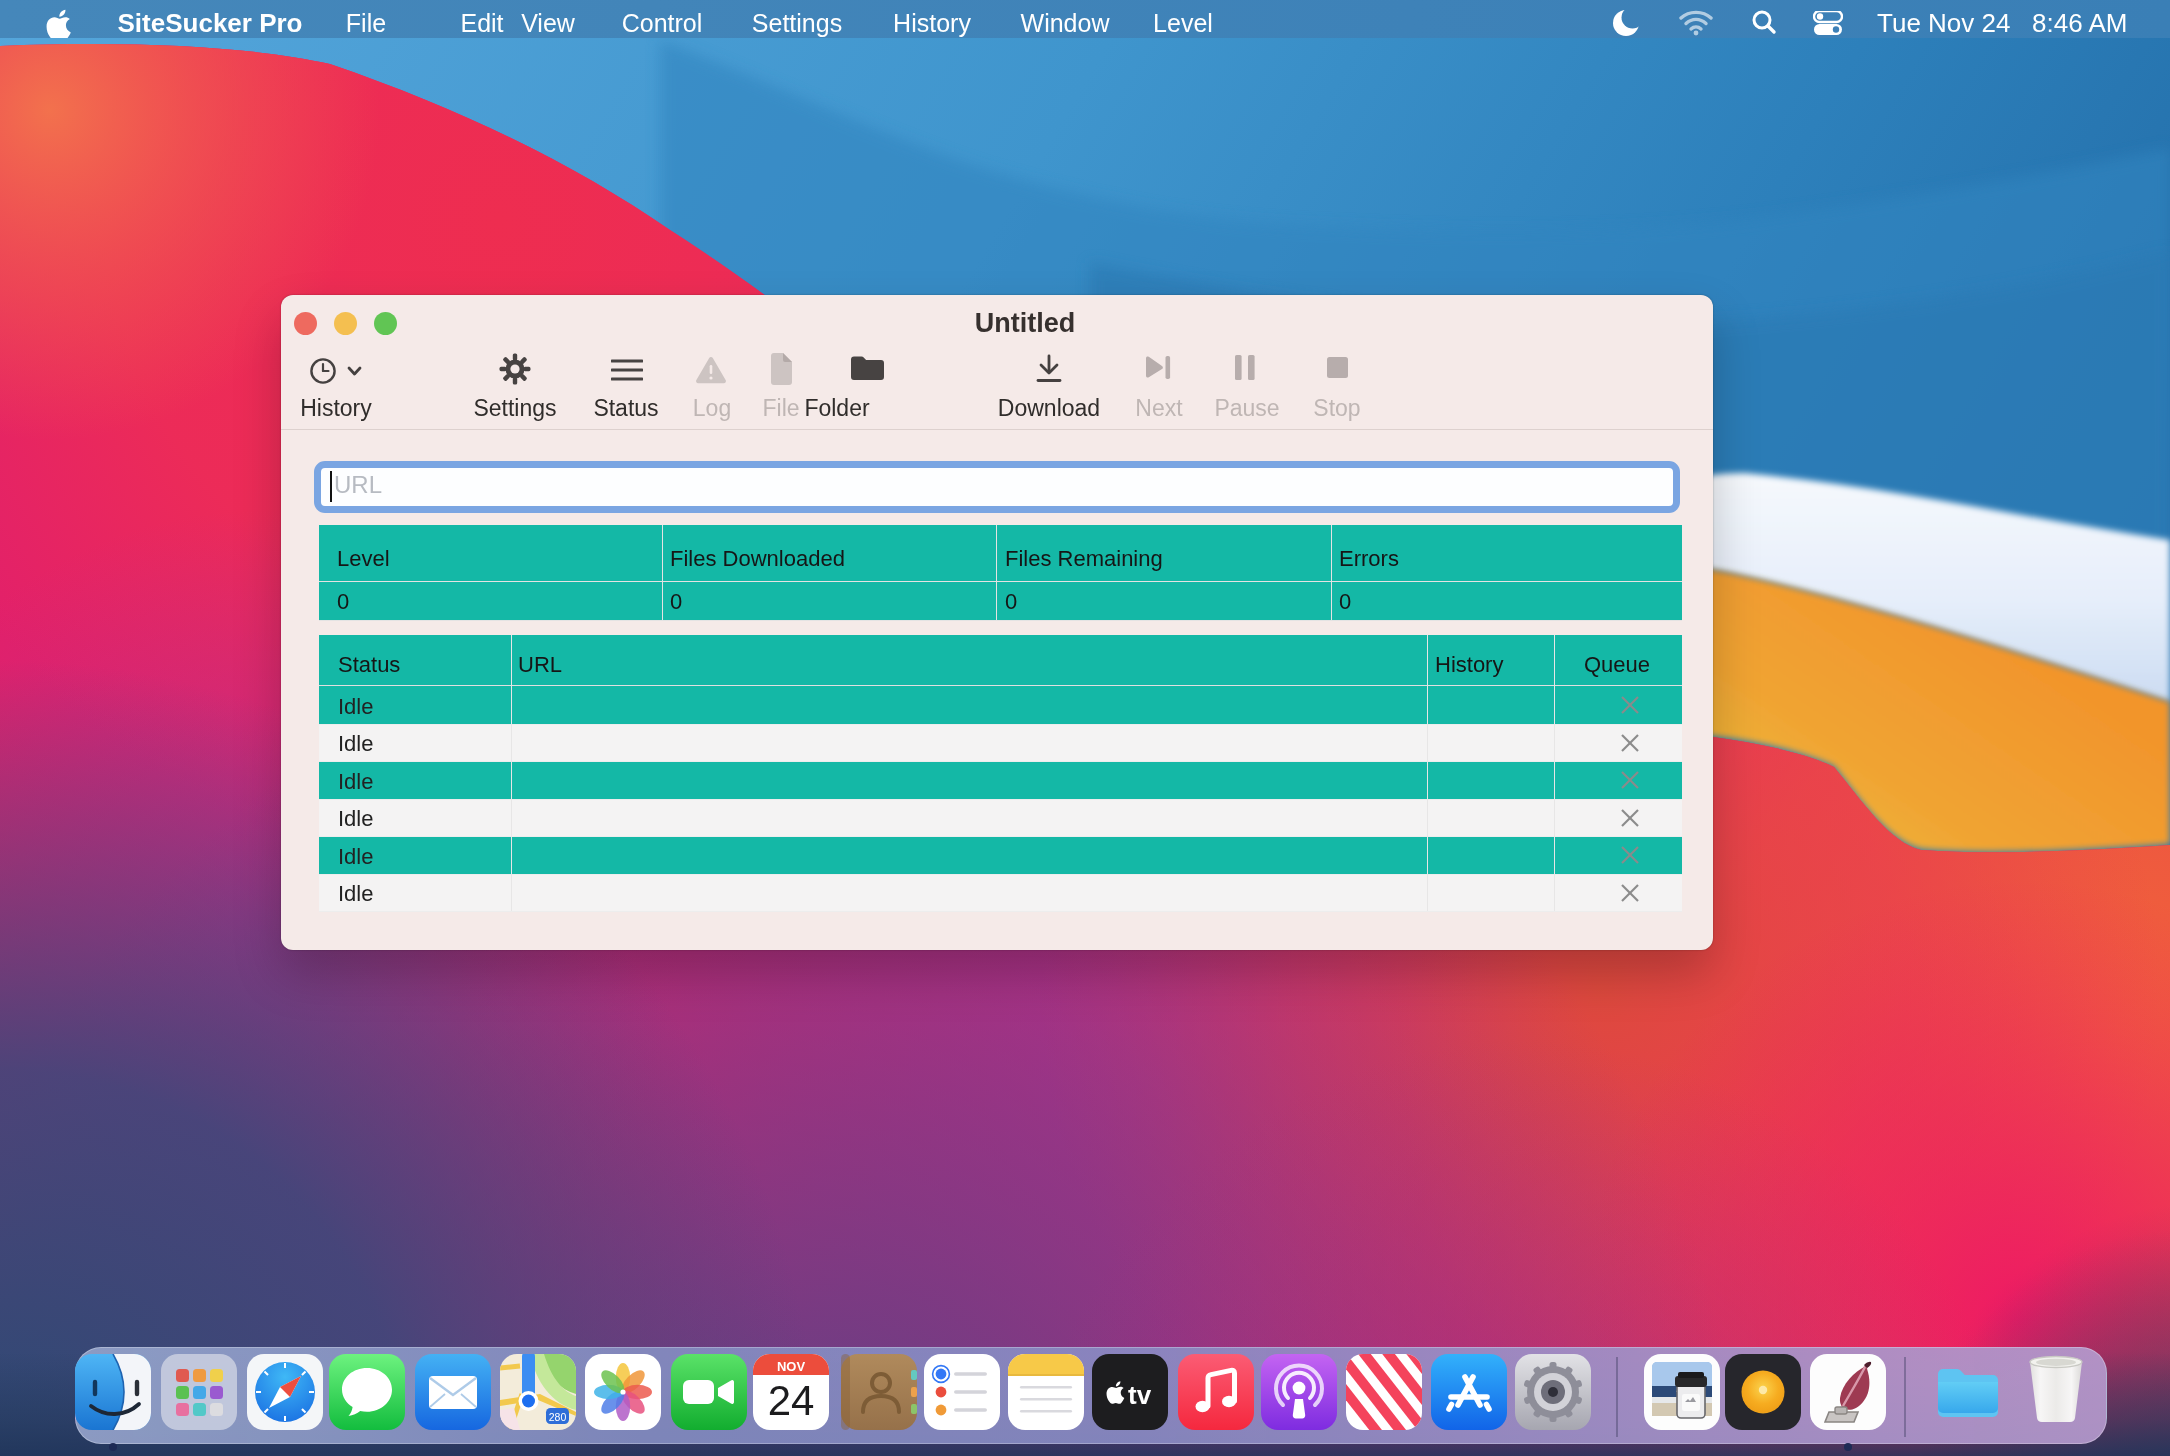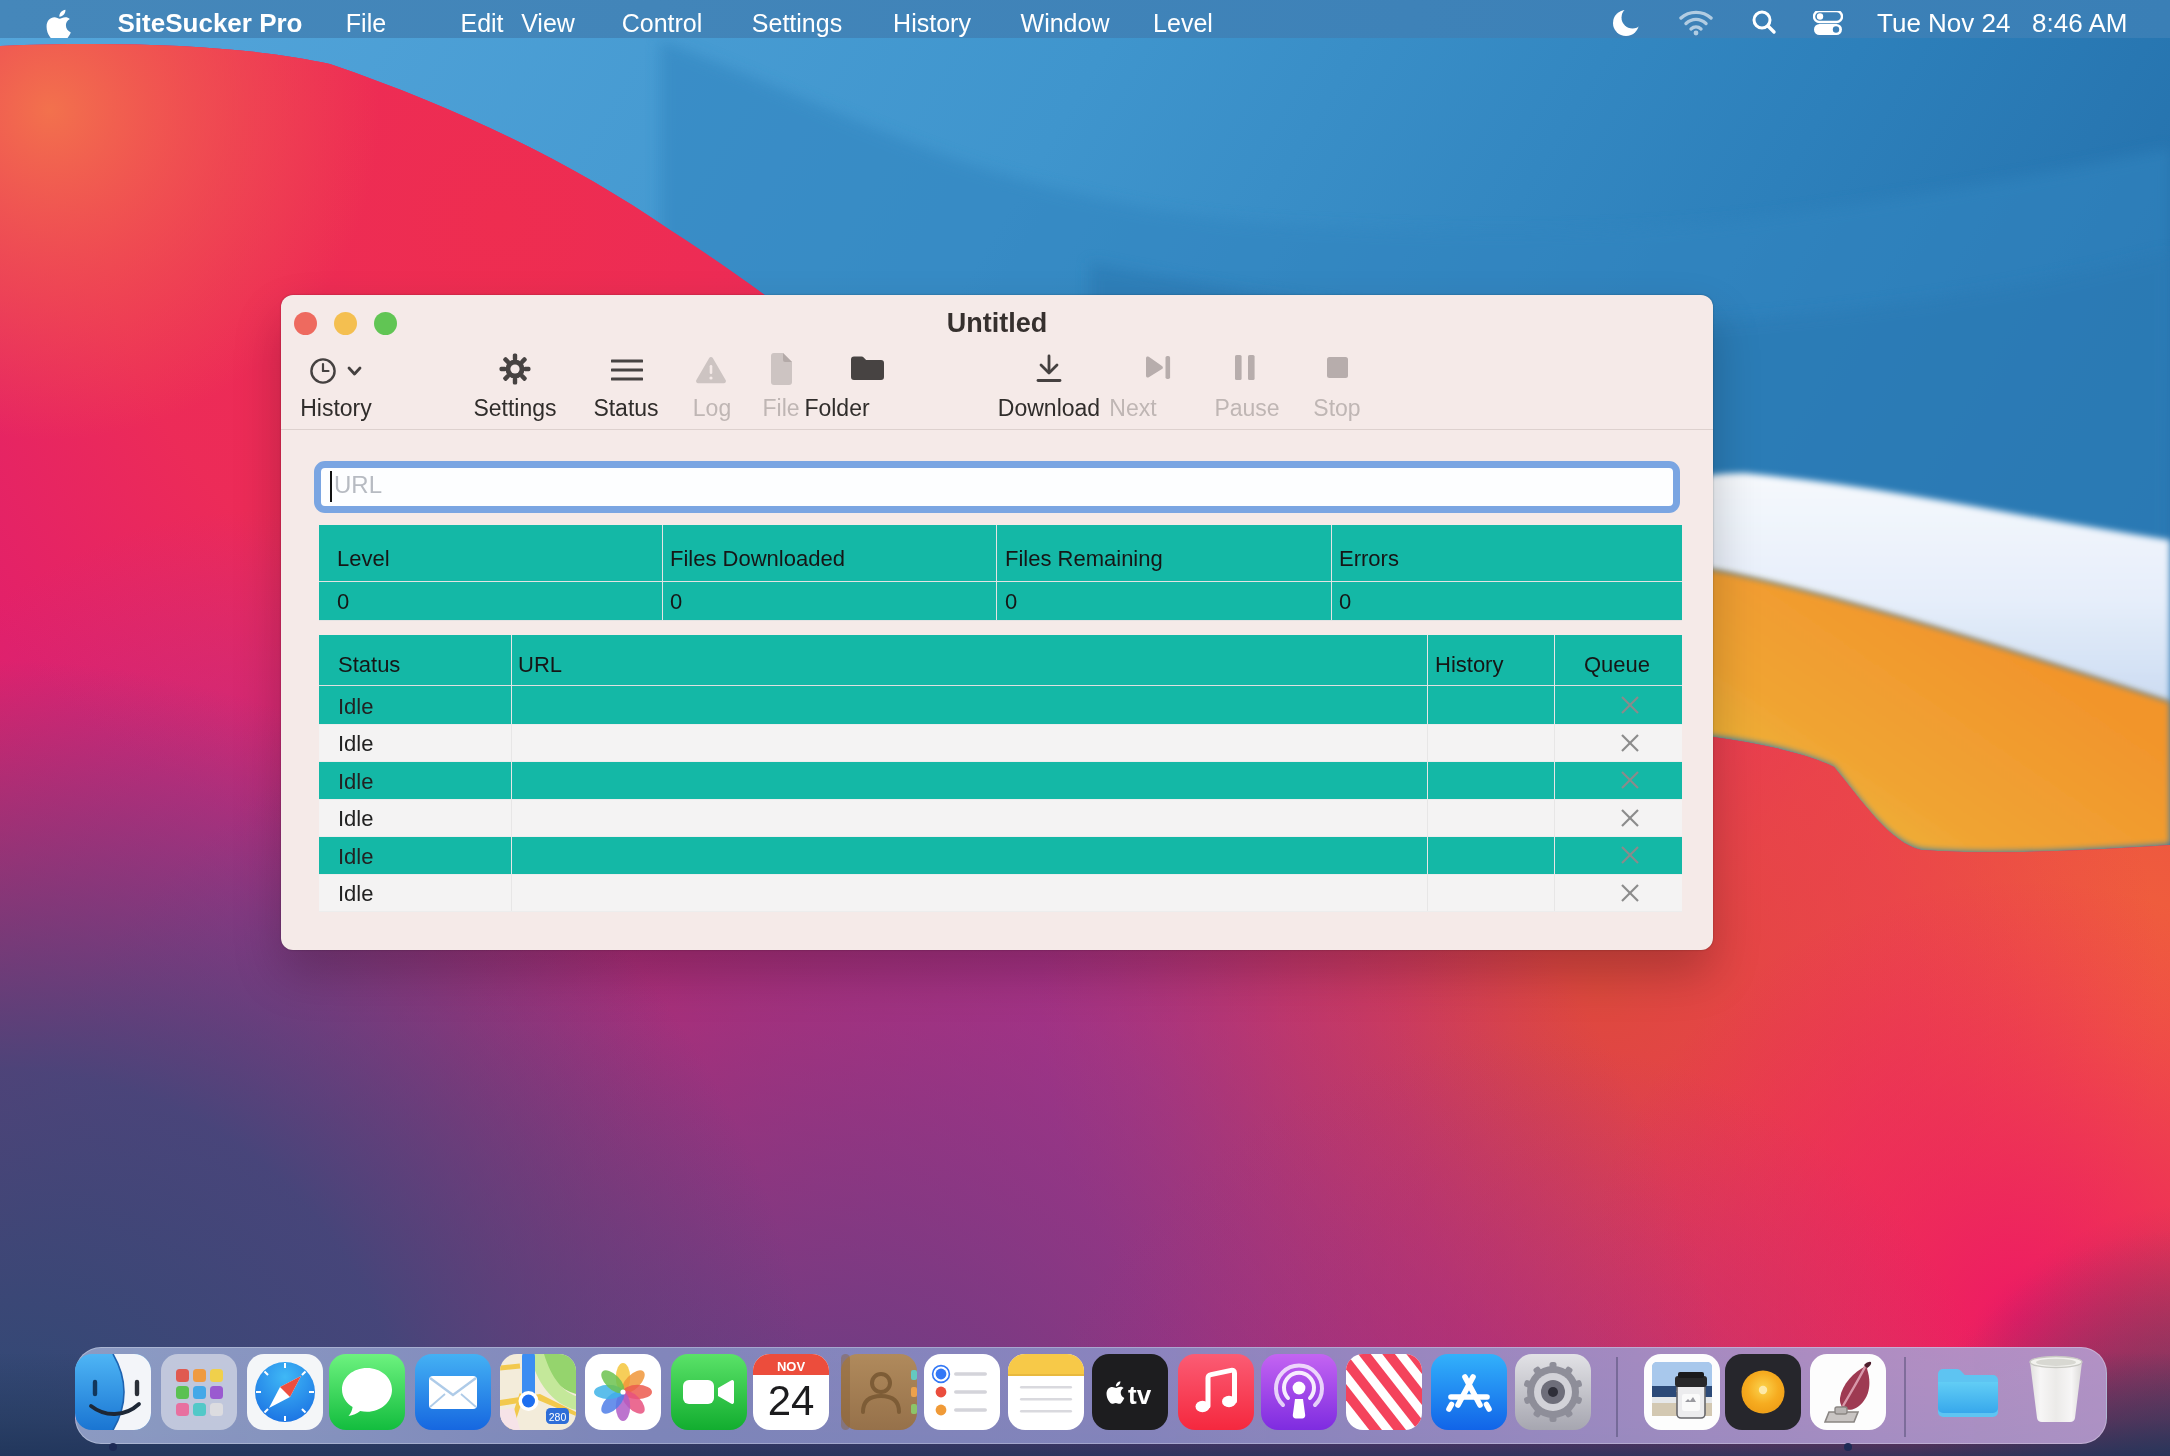--- a/index.html
+++ b/index.html
@@ -177,21 +177,21 @@
 <circle cx="7" cy="5.5" r="3.2" fill="#fff"></circle>
 <rect x="1" y="13" width="28" height="11" rx="5.5" fill="#fff"></rect>
 <circle cx="23" cy="18.5" r="3.2" fill="#3c80b7"></circle>
 </svg>
 <div class="abs" style="left:1877px;top:0;height:45px;line-height:46px;font-size:26px;color:#fff;">Tue Nov 24&nbsp;&nbsp;&nbsp;8:46 AM</div>
 </div>
 <div id="win">
 <div class="tl" style="left:13px;background:#ee6a5f;"></div>
 <div class="tl" style="left:53px;background:#f4bf50;"></div>
 <div class="tl" style="left:93px;background:#61c554;"></div>
-<div class="abs" style="left:0;top:13px;width:1432px;text-align:center;font-size:27px;font-weight:bold;color:#36302e;">Untitled</div>
+<div class="abs" style="left:0;top:13px;width:1432px;text-align:center;font-size:27px;font-weight:bold;color:#36302e;padding-left:28px;">Untitled</div>
 <svg class="ticon" style="left:28px;top:61px" width="56" height="30" viewBox="0 0 56 30">
 <circle cx="14" cy="15" r="11.6" stroke="#454140" stroke-width="2.4" fill="none"></circle>
 <line x1="14" y1="15" x2="14" y2="8" stroke="#454140" stroke-width="2.2" stroke-linecap="round"></line>
 <line x1="14" y1="15" x2="19.5" y2="15" stroke="#454140" stroke-width="2.2" stroke-linecap="round"></line>
 <polyline points="40,12 45.5,18 51,12" stroke="#454140" stroke-width="2.8" fill="none" stroke-linecap="round" stroke-linejoin="round"></polyline>
 </svg>
 <svg class="ticon" style="left:218px;top:58px" width="32" height="32" viewBox="0 0 32 32">
 <g fill="#474342">
 <circle cx="16" cy="16" r="9.5"></circle>
 <rect x="13.8" y="0.5" width="4.4" height="7" rx="1.6"></rect>
@@ -238,21 +238,21 @@
 <svg class="ticon" style="left:1045px;top:61px" width="23" height="23" viewBox="0 0 23 23">
 <rect x="1" y="1" width="21" height="21" rx="2.5" fill="#b7adac"></rect>
 </svg>
 <div class="tblbl" style="left:55px;">History</div>
 <div class="tblbl" style="left:234px;">Settings</div>
 <div class="tblbl" style="left:345px;">Status</div>
 <div class="tblbl dis" style="left:431px;">Log</div>
 <div class="tblbl dis" style="left:500px;">File</div>
 <div class="tblbl" style="left:556px;">Folder</div>
 <div class="tblbl" style="left:768px;">Download</div>
-<div class="tblbl dis" style="left:852px;">Next</div>
+<div class="tblbl dis" style="left:878px;">Next</div>
 <div class="tblbl dis" style="left:966px;">Pause</div>
 <div class="tblbl dis" style="left:1056px;">Stop</div>
 <div id="sep"></div>
 <div id="urlring">
       <div id="urlph">URL</div>
       <div id="caret"></div>
     </div>
 <div class="tbl" style="top:230px;width:1363px;height:96px;">
 <div class="abs" style="left:0;top:0;width:1363px;height:57px;border-bottom:1px solid #e4e3e3;box-sizing:border-box;"></div>
 <div class="t1sep" style="left:343px;"></div>

